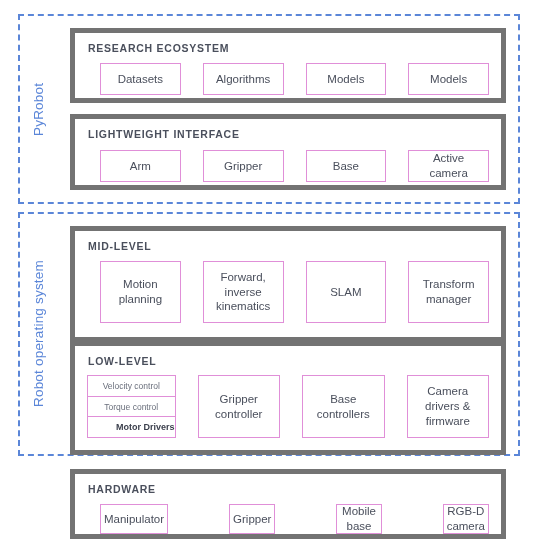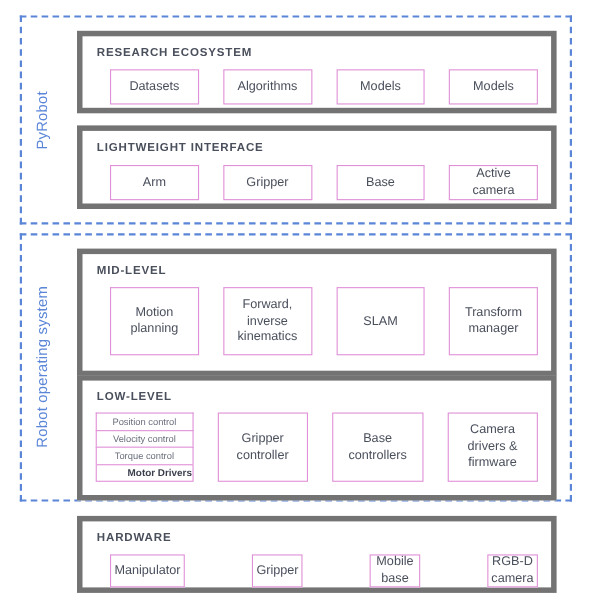--- a/index.html
+++ b/index.html
@@ -173,21 +173,20 @@
       <div class="cell">SLAM</div>
       <div class="cell">Transform
 manager</div>
     </div>
   </div>
 
   <div class="panel" id="panel-low">
     <div class="panel-title">LOW-LEVEL</div>
     <div class="row" id="row-low">
       <div class="stack">
-        <div class="subcell">Position control</div>
         <div class="subcell">Velocity control</div>
         <div class="subcell">Torque control</div>
         <div class="subcell">Motor Drivers</div>
       </div>
       <div class="cell">Gripper
 controller</div>
       <div class="cell">Base
 controllers</div>
       <div class="cell">Camera
 drivers &amp;

